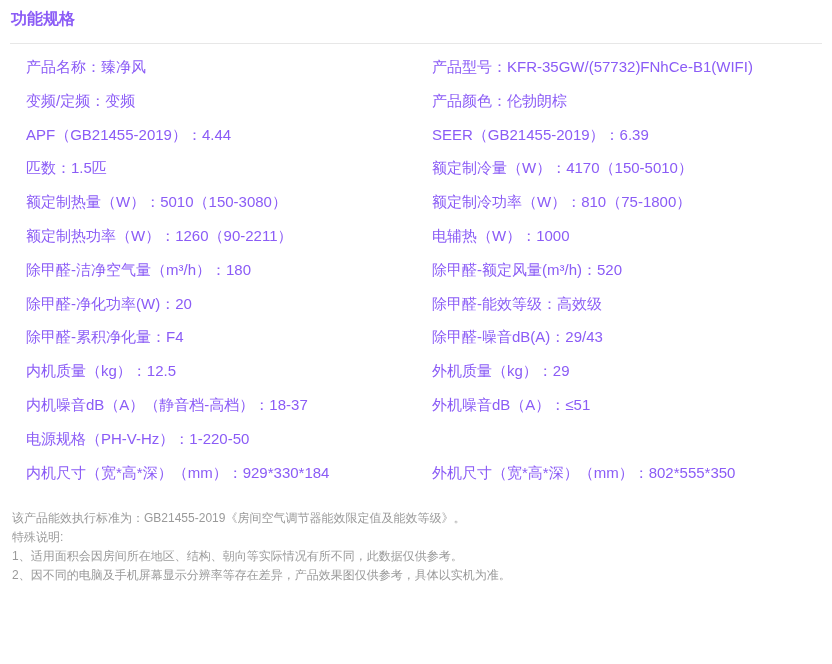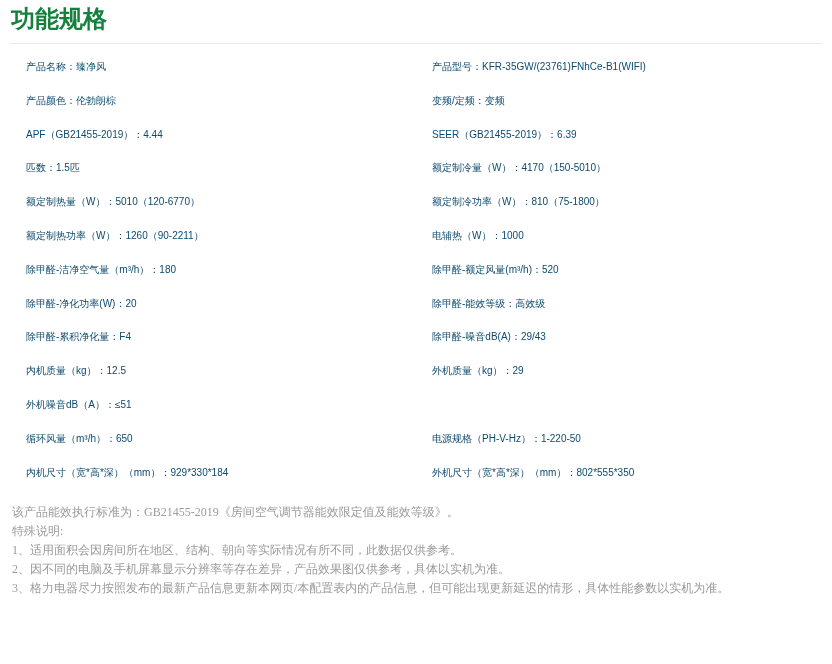--- a/index.html
+++ b/index.html
@@ -11,83 +11,82 @@
     width: 832px;
     height: 664px;
     font-family: "Liberation Sans", "DejaVu Sans", sans-serif;
     color: #404040;
     overflow: hidden;
   }
   .wrap {
     padding: 6px 10px 0 10px;
   }
   .title {
-    font-size: 24px;
+    font-size: 16px;
     font-weight: bold;
-    color: #15803d;
+    color: #8b5cf6;
     margin: 0 0 11px 1px;
     line-height: 26px;
   }
   .divider {
     border-bottom: 1px solid #e7e7e7;
     height: 0;
   }
   .spec-table {
     padding-top: 6px;
   }
   .spec-row {
     display: flex;
   }
   .spec-cell {
     width: 50%;
     box-sizing: border-box;
     padding-left: 16px;
     line-height: 33.8px;
-    font-size: 10px;
-    color: #0c4a6e;
+    font-size: 15px;
+    color: #8b5cf6;
     white-space: nowrap;
     overflow: hidden;
   }
   .notes {
-    margin-top: 14px;
+    margin-top: 20px;
     padding-left: 2px;
     font-size: 12px;
     line-height: 18.8px;
     color: #9a9a9a;
-    font-family: Liberation Serif, serif;
   }
   .note-line {
     white-space: nowrap;
   }
 </style>
 </head>
 <body>
 
 <div class="wrap">
   <h1 class="title">功能规格</h1>
   <div class="divider"></div>
   <div class="spec-table" id="spec-table">
       <div class="spec-row">
         <div class="spec-cell"><span>产品名称</span><span>：</span><span>臻净风</span></div>
-        <div class="spec-cell"><span>产品型号</span><span>：</span><span>KFR-35GW/(23761)FNhCe-B1(WIFI)</span></div>
+        <div class="spec-cell"><span>产品型号</span><span>：</span><span>KFR-35GW/(57732)FNhCe-B1(WIFI)</span></div>
       </div>
       <div class="spec-row">
+        <div class="spec-cell"><span>变频/定频</span><span>：</span><span>变频</span></div>
         <div class="spec-cell"><span>产品颜色</span><span>：</span><span>伦勃朗棕</span></div>
-        <div class="spec-cell"><span>变频/定频</span><span>：</span><span>变频</span></div>
       </div>
       <div class="spec-row">
         <div class="spec-cell"><span>APF（GB21455-2019）</span><span>：</span><span>4.44</span></div>
         <div class="spec-cell"><span>SEER（GB21455-2019）</span><span>：</span><span>6.39</span></div>
       </div>
       <div class="spec-row">
         <div class="spec-cell"><span>匹数</span><span>：</span><span>1.5匹</span></div>
         <div class="spec-cell"><span>额定制冷量（W）</span><span>：</span><span>4170（150-5010）</span></div>
       </div>
       <div class="spec-row">
-        <div class="spec-cell"><span>额定制热量（W）</span><span>：</span><span>5010（120-6770）</span></div>
+        <div class="spec-cell"><span>额定制热量（W）</span><span>：</span><span>5010（150-3080）</span></div>
         <div class="spec-cell"><span>额定制冷功率（W）</span><span>：</span><span>810（75-1800）</span></div>
       </div>
       <div class="spec-row">
         <div class="spec-cell"><span>额定制热功率（W）</span><span>：</span><span>1260（90-2211）</span></div>
         <div class="spec-cell"><span>电辅热（W）</span><span>：</span><span>1000</span></div>
       </div>
       <div class="spec-row">
         <div class="spec-cell"><span>除甲醛-洁净空气量（m³/h）</span><span>：</span><span>180</span></div>
         <div class="spec-cell"><span>除甲醛-额定风量(m³/h)</span><span>：</span><span>520</span></div>
       </div>
@@ -97,31 +96,30 @@
       </div>
       <div class="spec-row">
         <div class="spec-cell"><span>除甲醛-累积净化量</span><span>：</span><span>F4</span></div>
         <div class="spec-cell"><span>除甲醛-噪音dB(A)</span><span>：</span><span>29/43</span></div>
       </div>
       <div class="spec-row">
         <div class="spec-cell"><span>内机质量（kg）</span><span>：</span><span>12.5</span></div>
         <div class="spec-cell"><span>外机质量（kg）</span><span>：</span><span>29</span></div>
       </div>
       <div class="spec-row">
+        <div class="spec-cell"><span>内机噪音dB（A）（静音档-高档）</span><span>：</span><span>18-37</span></div>
         <div class="spec-cell"><span>外机噪音dB（A）</span><span>：</span><span>≤51</span></div>
       </div>
       <div class="spec-row">
-        <div class="spec-cell"><span>循环风量（m³/h）</span><span>：</span><span>650</span></div>
         <div class="spec-cell"><span>电源规格（PH-V-Hz）</span><span>：</span><span>1-220-50</span></div>
       </div>
       <div class="spec-row">
         <div class="spec-cell"><span>内机尺寸（宽*高*深）（mm）</span><span>：</span><span>929*330*184</span></div>
         <div class="spec-cell"><span>外机尺寸（宽*高*深）（mm）</span><span>：</span><span>802*555*350</span></div>
       </div>
     </div>
   <div class="notes" id="notes">
       <div class="note-line">该产品能效执行标准为：GB21455-2019《房间空气调节器能效限定值及能效等级》。</div>
       <div class="note-line">特殊说明:</div>
       <div class="note-line">1、适用面积会因房间所在地区、结构、朝向等实际情况有所不同，此数据仅供参考。</div>
       <div class="note-line">2、因不同的电脑及手机屏幕显示分辨率等存在差异，产品效果图仅供参考，具体以实机为准。</div>
-      <div class="note-line">3、格力电器尽力按照发布的最新产品信息更新本网页/本配置表内的产品信息，但可能出现更新延迟的情形，具体性能参数以实机为准。</div>
     </div>
 </div>
 
 </body></html>

